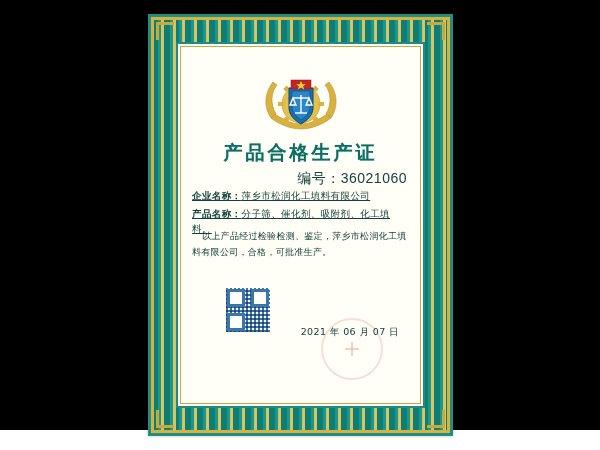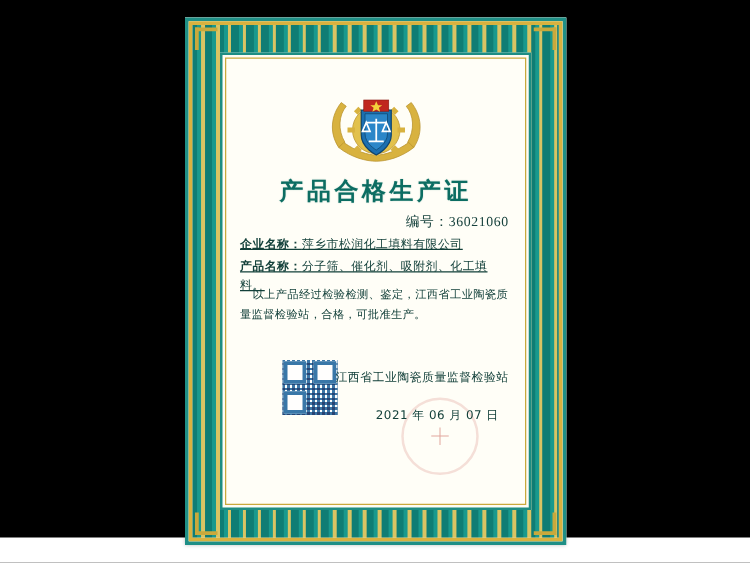--- a/index.html
+++ b/index.html
@@ -130,24 +130,24 @@
     font-size: 19px;
     letter-spacing: 3px;
     color: #0c6d62;
     text-shadow: 0 0 1px rgba(12,109,98,0.4);
   }
 
   .serial {
     position: absolute;
     right: 6px;
     top: 118px;
-    font-size: 11px;
+    font-size: 14px;
     color: #16413c;
     letter-spacing: 0.5px;
-    font-family: Liberation Serif, serif;
+    font-family: Liberation Sans, sans-serif;
   }
 
   .row {
     position: absolute;
     left: 4px;
     right: 4px;
     font-size: 9.5px;
     color: #13403a;
     line-height: 15px;
     letter-spacing: 0.4px;
@@ -310,28 +310,27 @@
       </div>
 
       <div class="row row-company">
         <span class="lbl">企业名称：</span><span>萍乡市松润化工填料有限公司</span>
       </div>
 
       <div class="row row-product">
         <span class="lbl">产品名称：</span><span>分子筛、催化剂、吸附剂、化工填料。</span>
       </div>
 
-      <div class="para">以上产品经过检验检测、鉴定，江西省工业陶瓷质量监督检验站，合格，可批准生产。</div>
+      <div class="para">以上产品经过检验检测、鉴定，萍乡市松润化工填料有限公司，合格，可批准生产。</div>
 
 
       <div class="qr">
         <span class="q-corner q-tl"></span>
         <span class="q-corner q-tr"></span>
         <span class="q-corner q-bl"></span>
       </div>
 
-      <div class="issuer">江西省工业陶瓷质量监督检验站</div>
       <div class="seal"></div>
       <div class="issue-date">2021 年 06 月 07 日</div>
 
     </div>
   </div>
 </div>
 
 </body></html>

